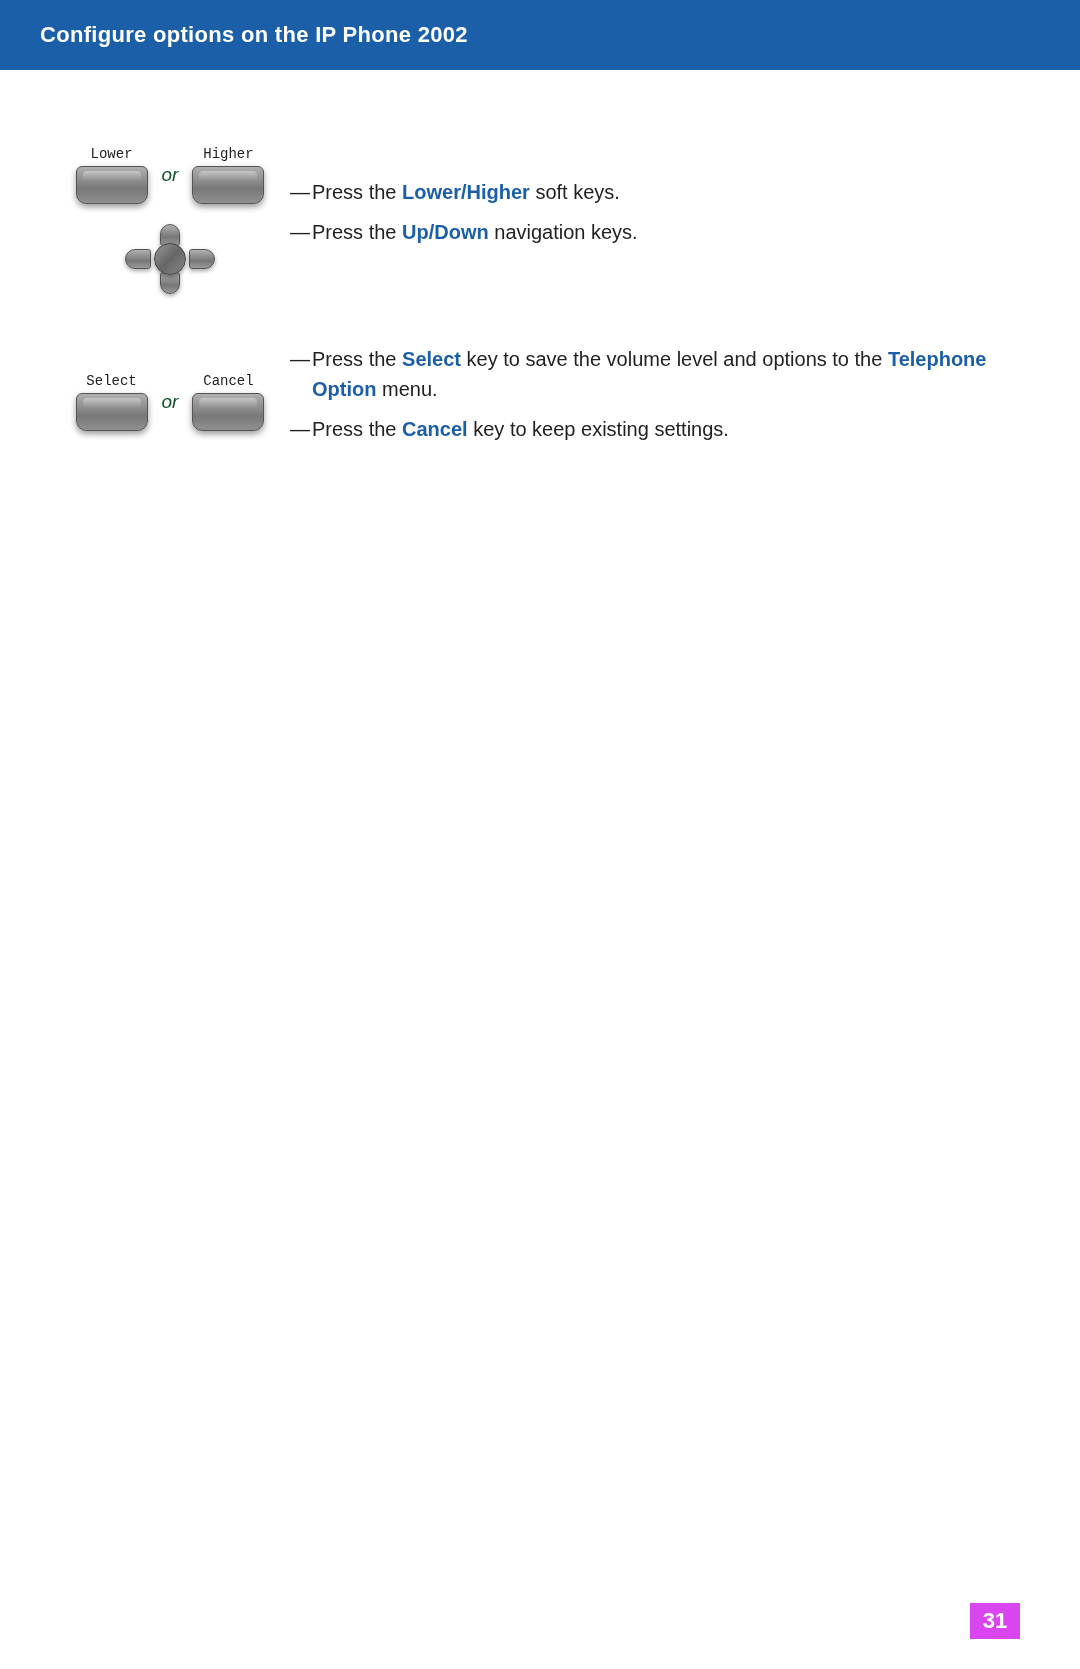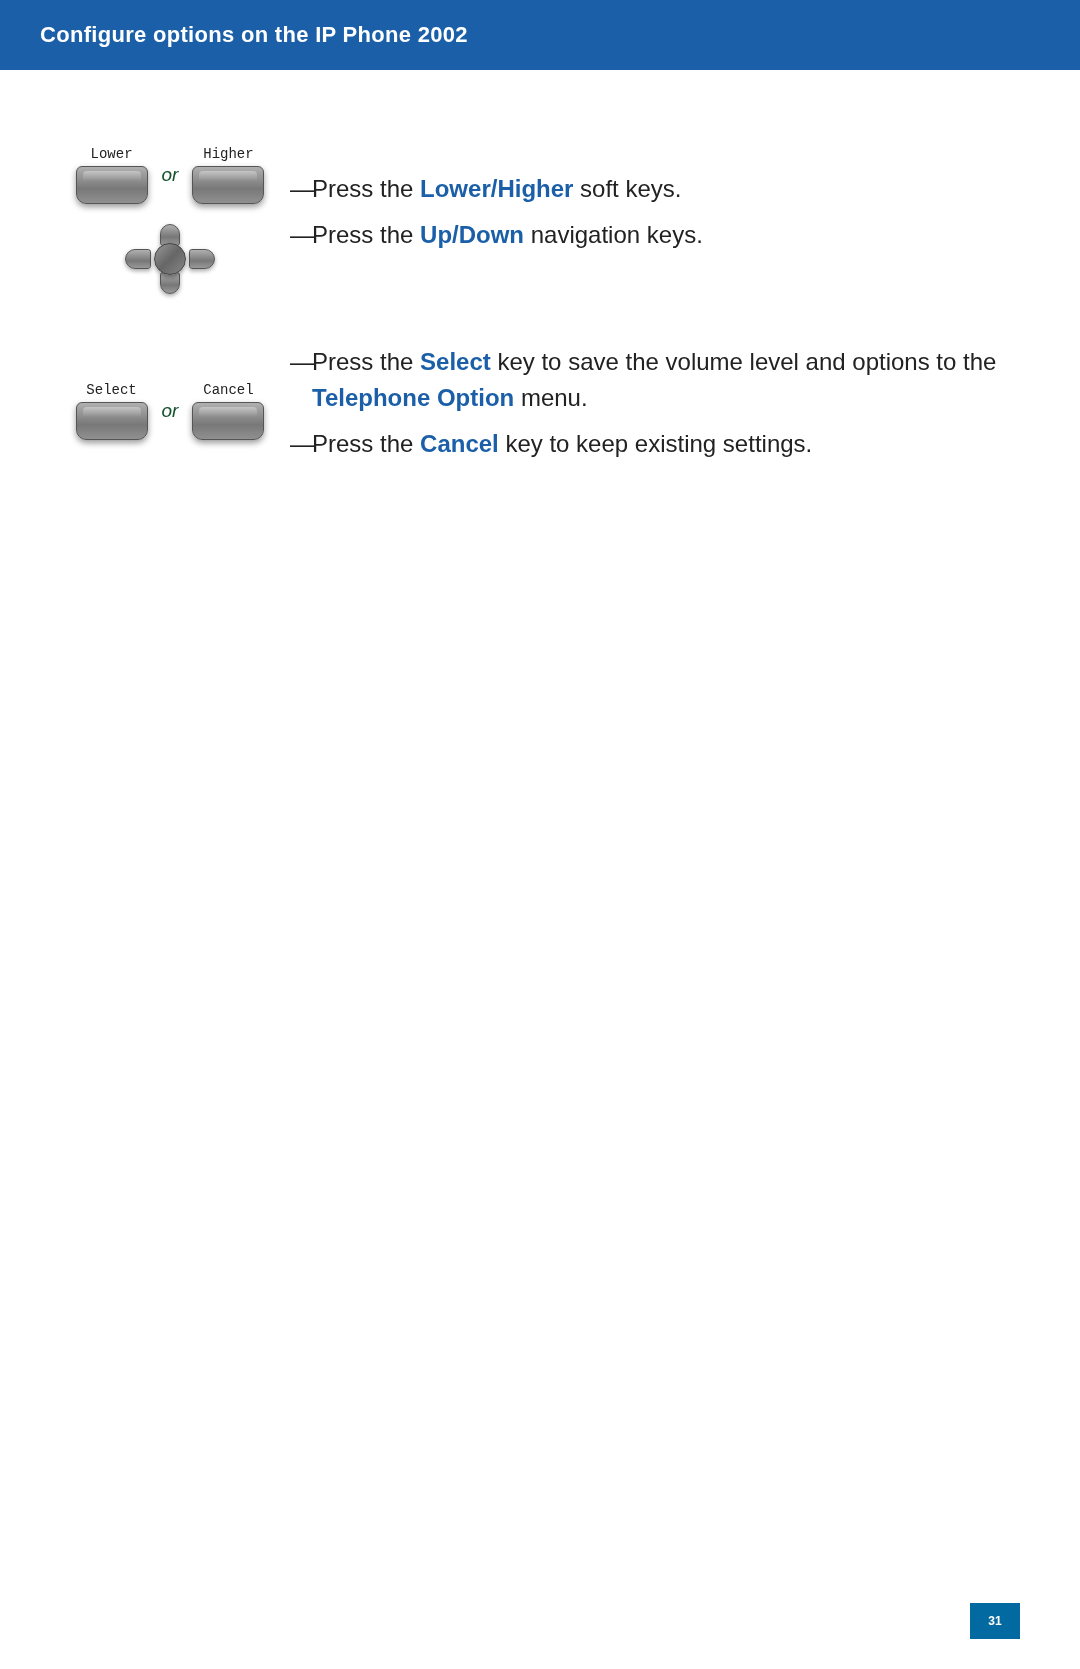--- a/index.html
+++ b/index.html
@@ -62,21 +62,21 @@
 
     .step-sub {
       list-style: none;
       padding-left: 10px;
     }
 
     .step-sub li {
       position: relative;
       padding-left: 22px;
       margin-bottom: 10px;
-      font-size: 24px;
+      font-size: 20px;
       line-height: 1.5;
     }
 
     .step-sub li::before {
       content: "—";
       position: absolute;
       left: 0;
     }
 
     .highlight-blue {
@@ -188,23 +188,23 @@
       border-radius: 4px 4px 14px 14px;
       bottom: 0; left: 50%;
       transform: translateX(-50%);
     }
 
     
     .page-number-container {
       position: absolute;
       bottom: 30px;
       right: 60px;
-      background: #0369a1;
+      background: #d946ef;
       color: white;
-      font-size: 12px;
+      font-size: 22px;
       font-weight: bold;
       width: 50px;
       height: 36px;
       display: flex;
       align-items: center;
       justify-content: center;
     }
 
     .step-section-top {
       margin-top: 30px;

